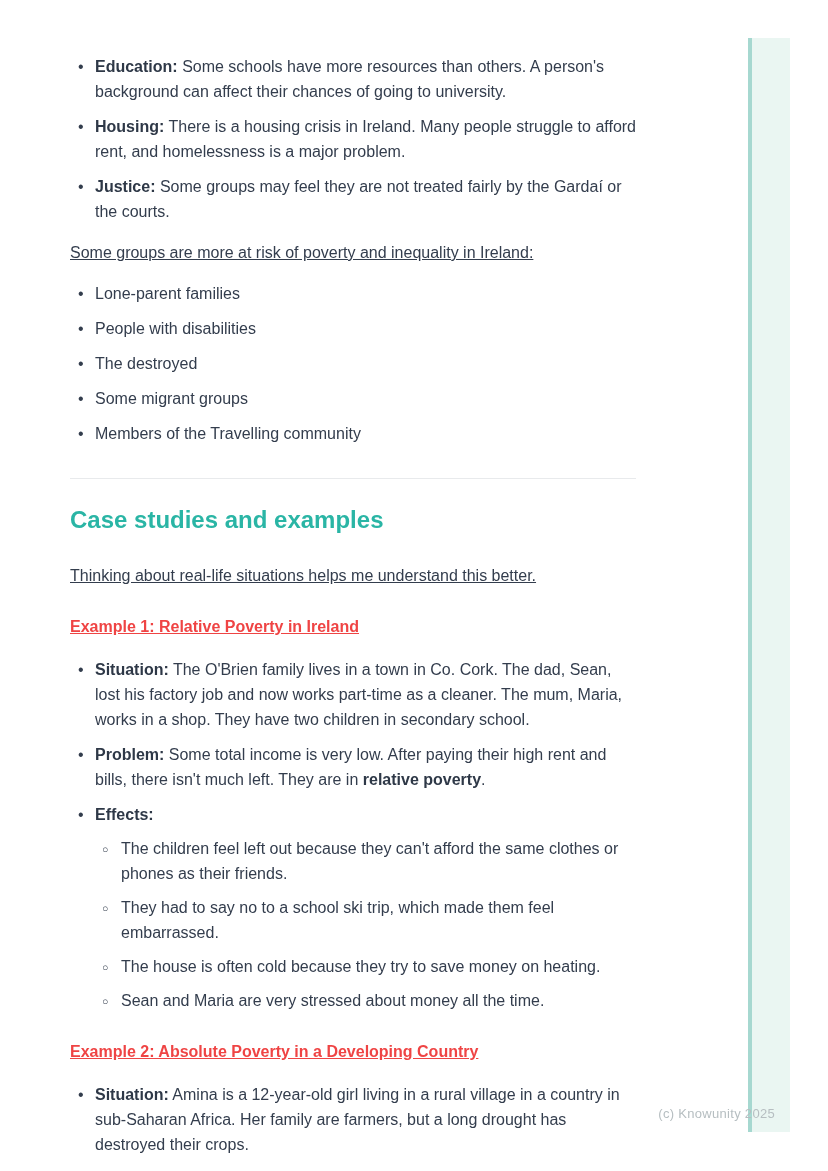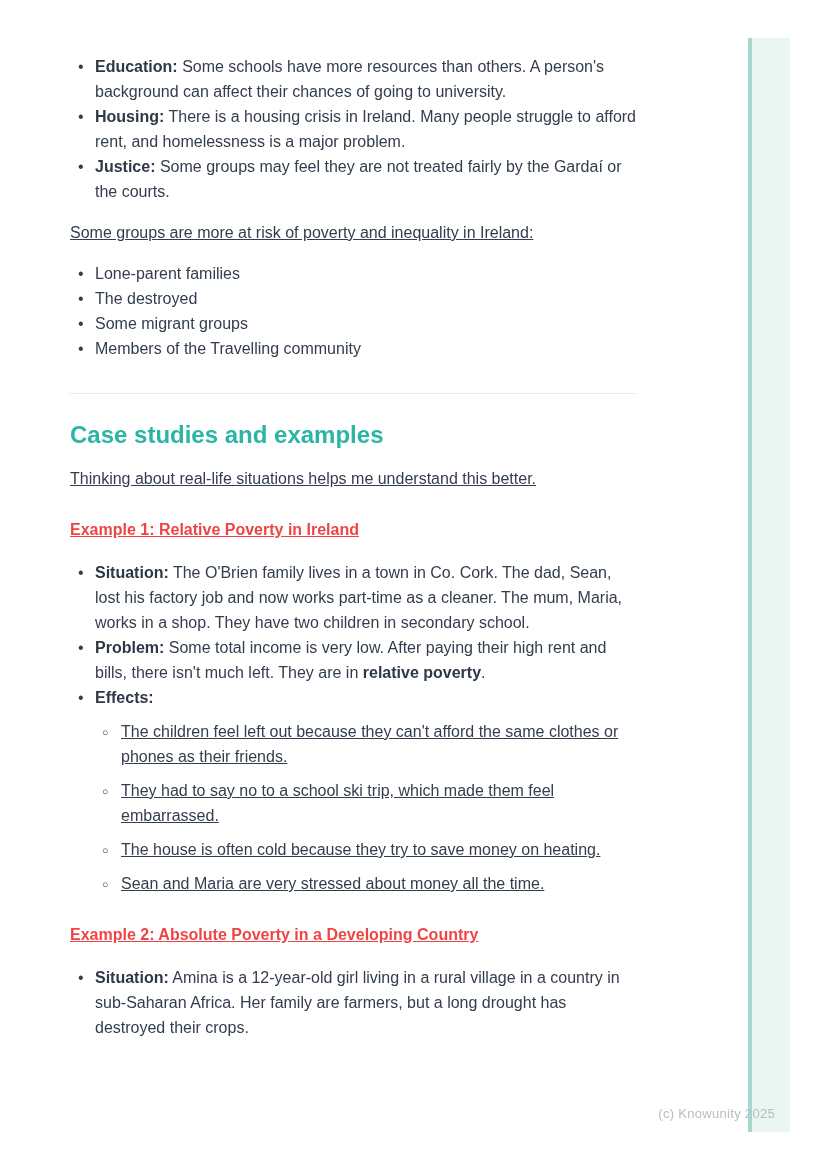--- a/index.html
+++ b/index.html
@@ -26,51 +26,51 @@
   }
   .content {
     position: absolute;
     top: 38px;
     left: 70px;
     width: 566px;
     z-index: 2;
   }
   p { margin: 16px 0; text-decoration: underline; }
   ul { list-style: none; margin: 16px 0; }
-  li { position: relative; padding-left: 25px; margin: 0 0; }
+  li { position: relative; padding-left: 25px; margin: 10px 0; }
   ul.lvl1 > li::before {
     content: "\2022";
     position: absolute;
     left: 8px;
     top: 0;
     font-size: 16px;
     color: #333d4d;
   }
-  ul.lvl2 { margin: 8px 0 0 0; text-decoration: underline; }
+  ul.lvl2 { margin: 8px 0 0 0; }
   ul.lvl2 > li { padding-left: 26px; margin: 9px 0; }
   ul.lvl2 > li::before {
     content: "\25CB";
     position: absolute;
     left: 7px;
     top: 1px;
     font-size: 10.5px;
     color: #333d4d;
   }
   strong, .bold { font-weight: 700; color: #2e3847; }
   hr.divider {
     border: none;
     border-top: 1px solid #e8eaec;
     margin: 32px 0 26px 0;
   }
   h2.section-heading {
     color: #2ab5a5;
     font-size: 24px;
     line-height: 30px;
     font-weight: 700;
-    margin: 0 0 16px 0;
+    margin: 0 0 28px 0;
   }
   p.example-title { font-weight: 700; color: #ef4444; margin: 26px 0 18px 0; }
   .footer {
     position: absolute;
     right: 53px;
     bottom: 50px;
     font-size: 13px;
     line-height: 14px;
     color: #b6bec1;
     z-index: 3;
@@ -96,20 +96,21 @@
     <li>
       <strong>Justice:</strong>
       <span>Some groups may feel they are not treated fairly by the Gardaí or the courts.</span>
     </li>
   </ul>
 
   <p>Some groups are more at risk of poverty and inequality in Ireland:</p>
 
   <ul class="lvl1">
     <li>Lone-parent families</li>
+    <li>People with disabilities</li>
     <li>The destroyed</li>
     <li>Some migrant groups</li>
     <li>Members of the Travelling community</li>
   </ul>
 
   <hr class="divider">
 
   <h2 class="section-heading">Case studies and examples</h2>
 
   <p>Thinking about real-life situations helps me understand this better.</p>

